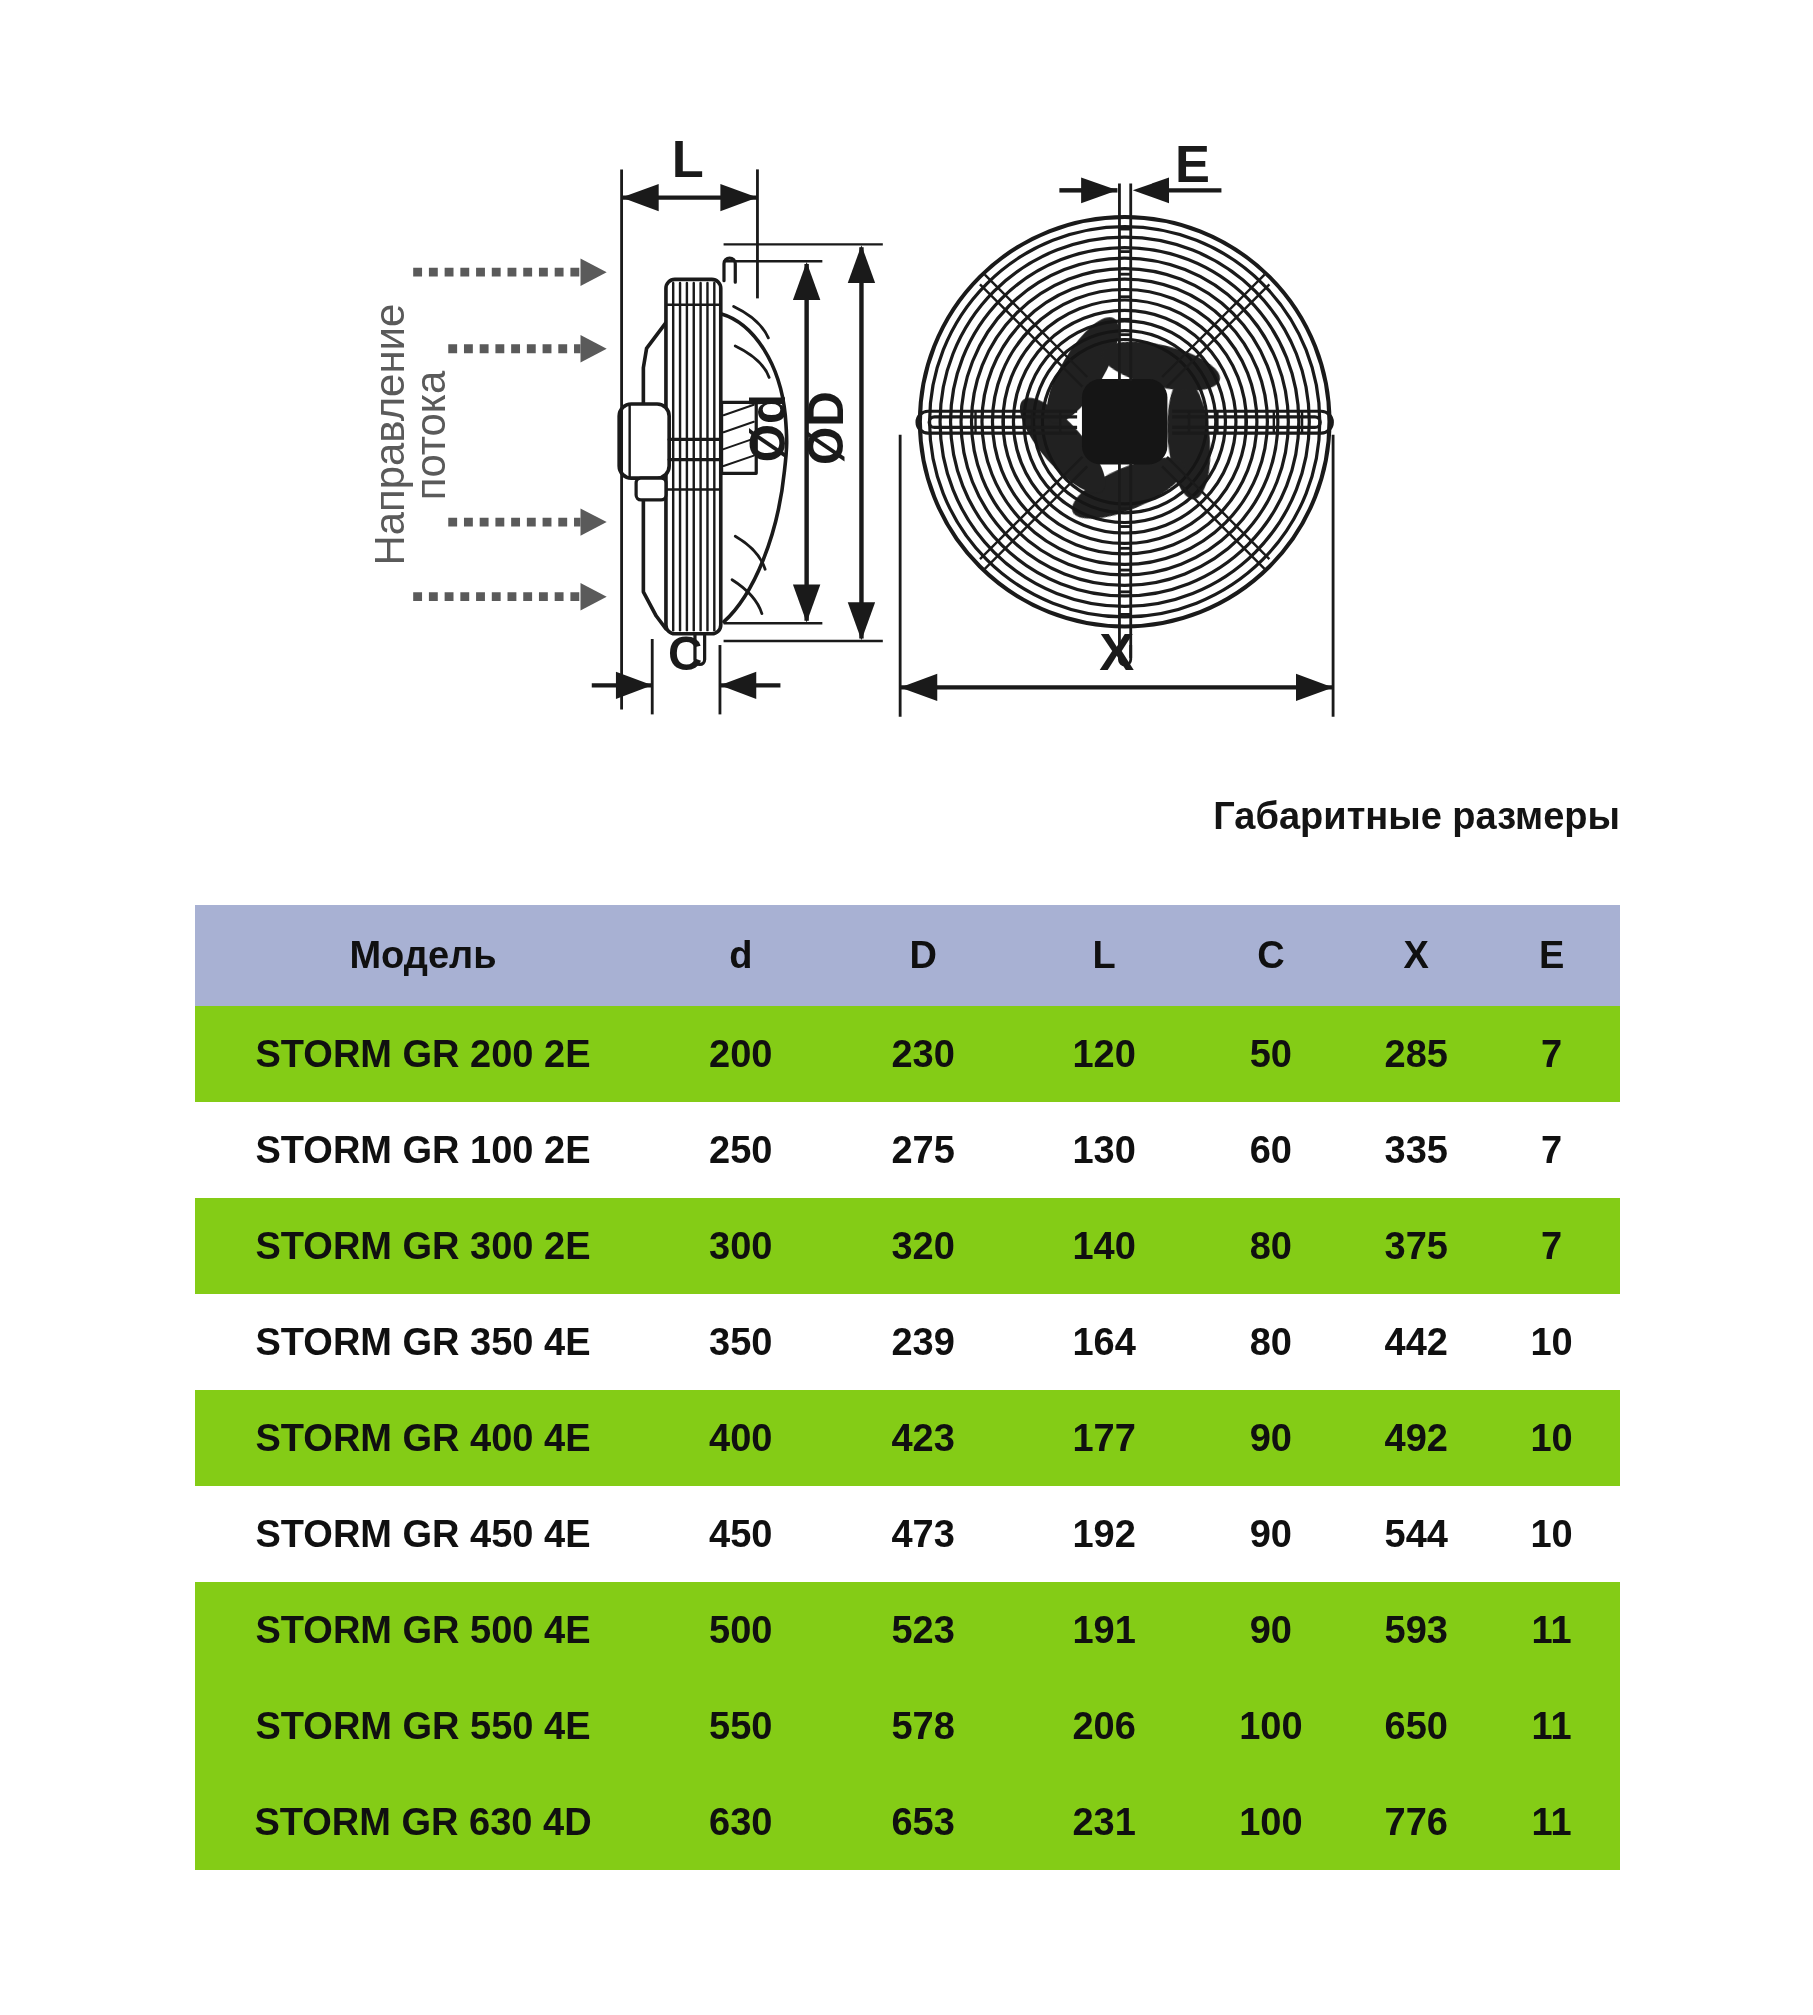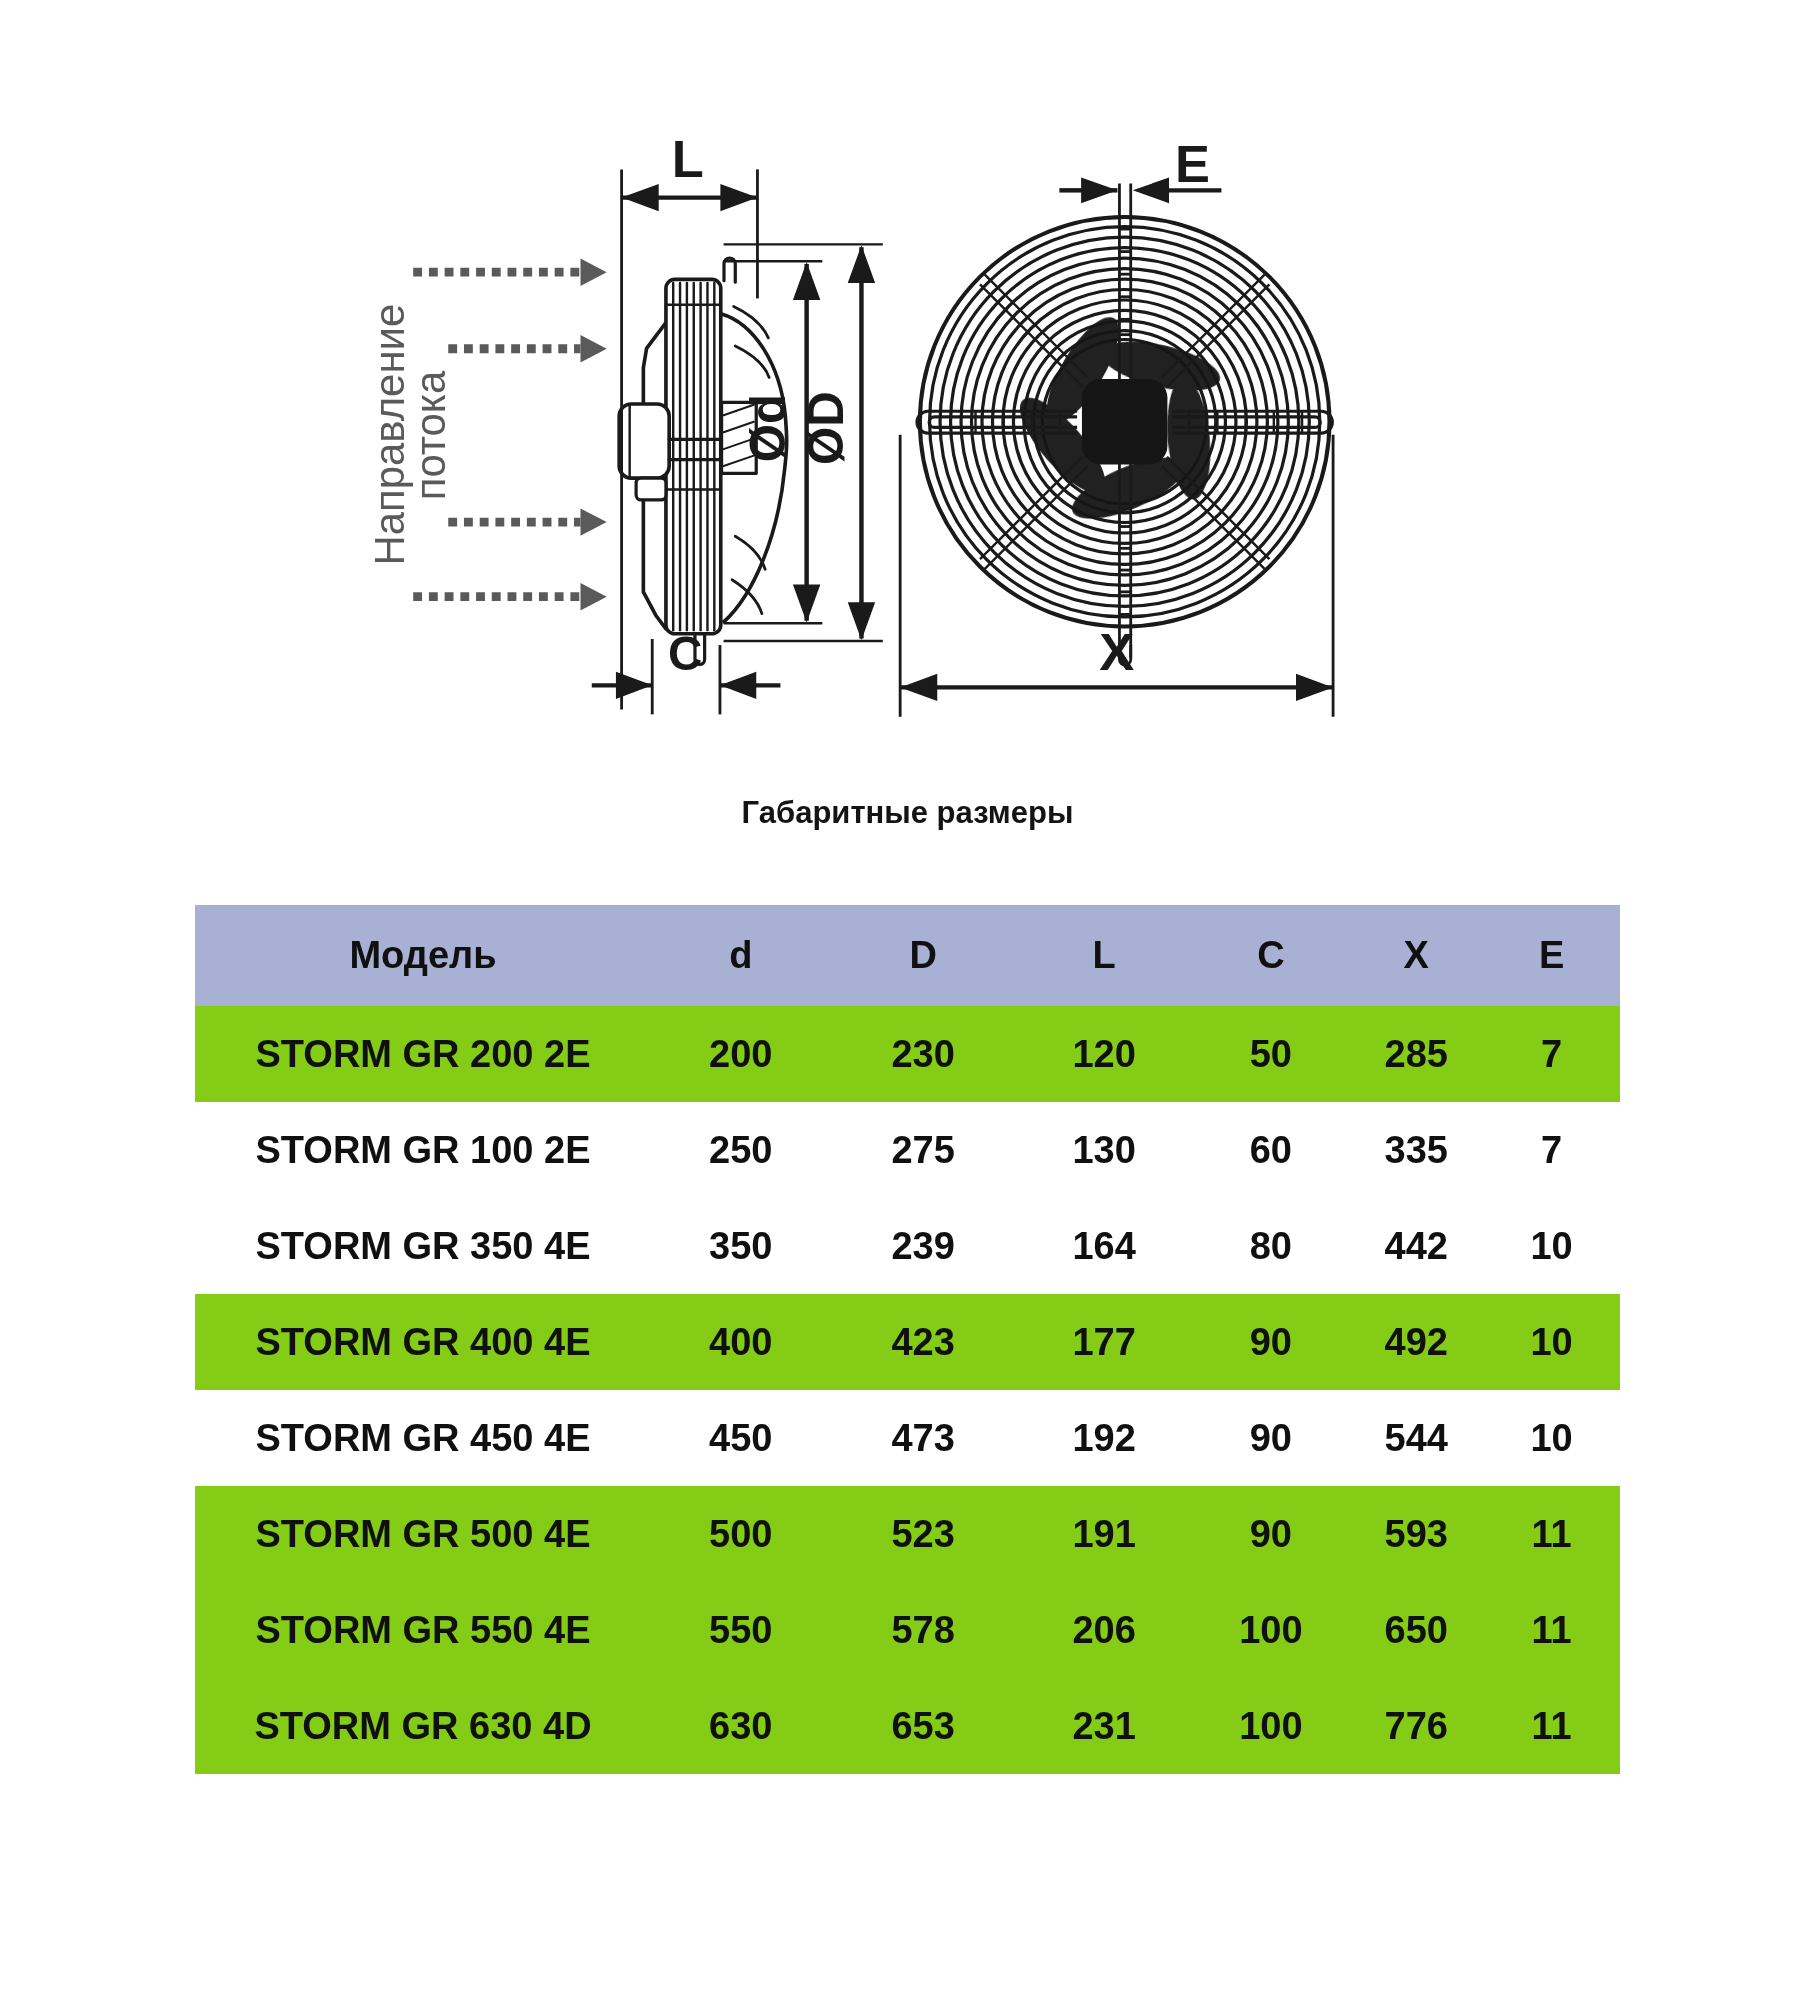--- a/index.html
+++ b/index.html
@@ -3,21 +3,21 @@
 <meta charset="utf-8">
 <style>
   html,body { margin:0; padding:0; background:#ffffff; }
   #page {
     position:relative; width:1814px; height:2418px; background:#ffffff;
     font-family:"Liberation Sans", sans-serif; overflow:hidden;
   }
   #drawing { position:absolute; left:0; top:0; }
   .page-title {
     position:absolute; left:195px; top:795px; width:1425px;
-    text-align:center; font-size:31px; font-weight:bold; color:#141414;
+    text-align:right; font-size:38px; font-weight:bold; color:#141414;
   }
   table.dims {
     position:absolute; left:195px; top:905px; width:1425px;
     border-collapse:collapse; table-layout:fixed;
     font-weight:bold; color:#101010;
   }
   table.dims th {
     background:#a8b1d3; height:101px; font-size:38px; font-weight:bold;
     vertical-align:middle; padding:0;
   }
@@ -261,20 +261,29 @@
       </tr>
       <tr>
         <td>STORM GR 100 2E</td>
         <td>250</td>
           <td>275</td>
         <td>130</td>
           <td>60</td>
         <td>335</td>
           <td>7</td>
       </tr>
+      <tr class="alt">
+        <td>STORM GR 300 2E</td>
+        <td>300</td>
+          <td>320</td>
+        <td>140</td>
+          <td>80</td>
+        <td>375</td>
+          <td>7</td>
+      </tr>
       <tr>
         <td>STORM GR 350 4E</td>
         <td>350</td>
           <td>239</td>
         <td>164</td>
           <td>80</td>
         <td>442</td>
           <td>10</td>
       </tr>
       <tr class="alt">

